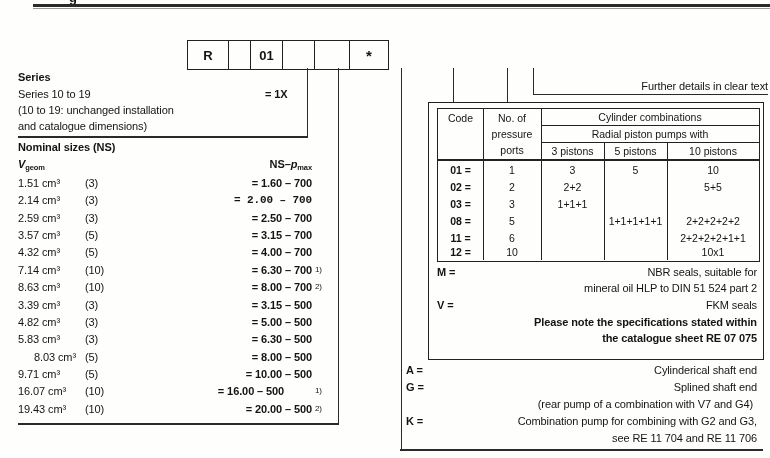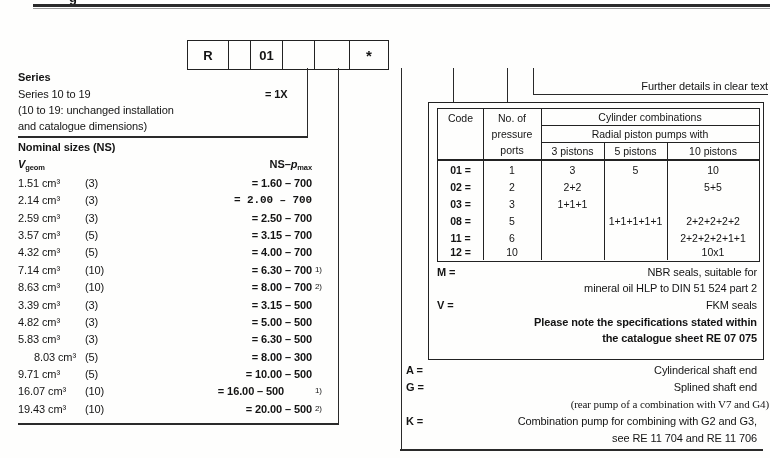--- a/index.html
+++ b/index.html
@@ -131,21 +131,21 @@
     </div>
   <div class="abs t" style="left:18px;top:332px;width:312px;">
       <span class="abs" style="left:0;">5.83 cm³</span>
       <span class="abs" style="left:67px;">(3)</span>
       <span class="abs b r" style="left:172px;width:122px;">= 6.30 – 500</span>
       <span class="abs sup" style="left:297px;"></span>
     </div>
   <div class="abs t" style="left:18px;top:350px;width:312px;">
       <span class="abs" style="left:0;margin-left:16px;">8.03 cm³</span>
       <span class="abs" style="left:67px;">(5)</span>
-      <span class="abs b r" style="left:172px;width:122px;">= 8.00 – 300</span>
+      <span class="abs b r" style="left:172px;width:122px;">= 8.00 – 500</span>
       <span class="abs sup" style="left:297px;"></span>
     </div>
   <div class="abs t" style="left:18px;top:367px;width:312px;">
       <span class="abs" style="left:0;">9.71 cm³</span>
       <span class="abs" style="left:67px;">(5)</span>
       <span class="abs b r" style="left:172px;width:122px;">= 10.00 – 500</span>
       <span class="abs sup" style="left:297px;"></span>
     </div>
   <div class="abs t" style="left:18px;top:384px;width:312px;">
       <span class="abs" style="left:0;">16.07 cm³</span>
@@ -231,19 +231,19 @@
   <div class="abs t r" style="left:437px;top:281px;width:320px;">mineral oil HLP to DIN 51 524 part 2</div>
   <div class="abs t b" style="left:437px;top:298px;">V =</div>
   <div class="abs t r" style="left:437px;top:298px;width:320px;">FKM seals</div>
   <div class="abs t b r" style="left:437px;top:315px;width:320px;">Please note the specifications stated within</div>
   <div class="abs t b r" style="left:437px;top:331px;width:320px;">the catalogue sheet RE 07 075</div>
 
   <div class="abs t b" style="left:406px;top:363px;">A =</div>
   <div class="abs t r" style="left:406px;top:363px;width:351px;">Cylinderical shaft end</div>
   <div class="abs t b" style="left:406px;top:380px;">G =</div>
   <div class="abs t r" style="left:406px;top:380px;width:351px;">Splined shaft end</div>
-  <div class="abs t r" style="left:418px;top:397px;width:351px;font-family:Liberation Serif, serif;">(rear pump of a combination with V7 and G4)</div>
+  <div class="abs t r" style="left:402px;top:397px;width:351px;">(rear pump of a combination with V7 and G4)</div>
   <div class="abs t b" style="left:406px;top:414px;">K =</div>
   <div class="abs t r" style="left:406px;top:414px;width:351px;">Combination pump for combining with G2 and G3,</div>
   <div class="abs t r" style="left:406px;top:431px;width:351px;">see RE 11 704 and RE 11 706</div>
   <div class="abs line" style="left:400px;top:449px;width:363px;height:1.5px;"></div>
 
 </div>
 
 </body></html>

